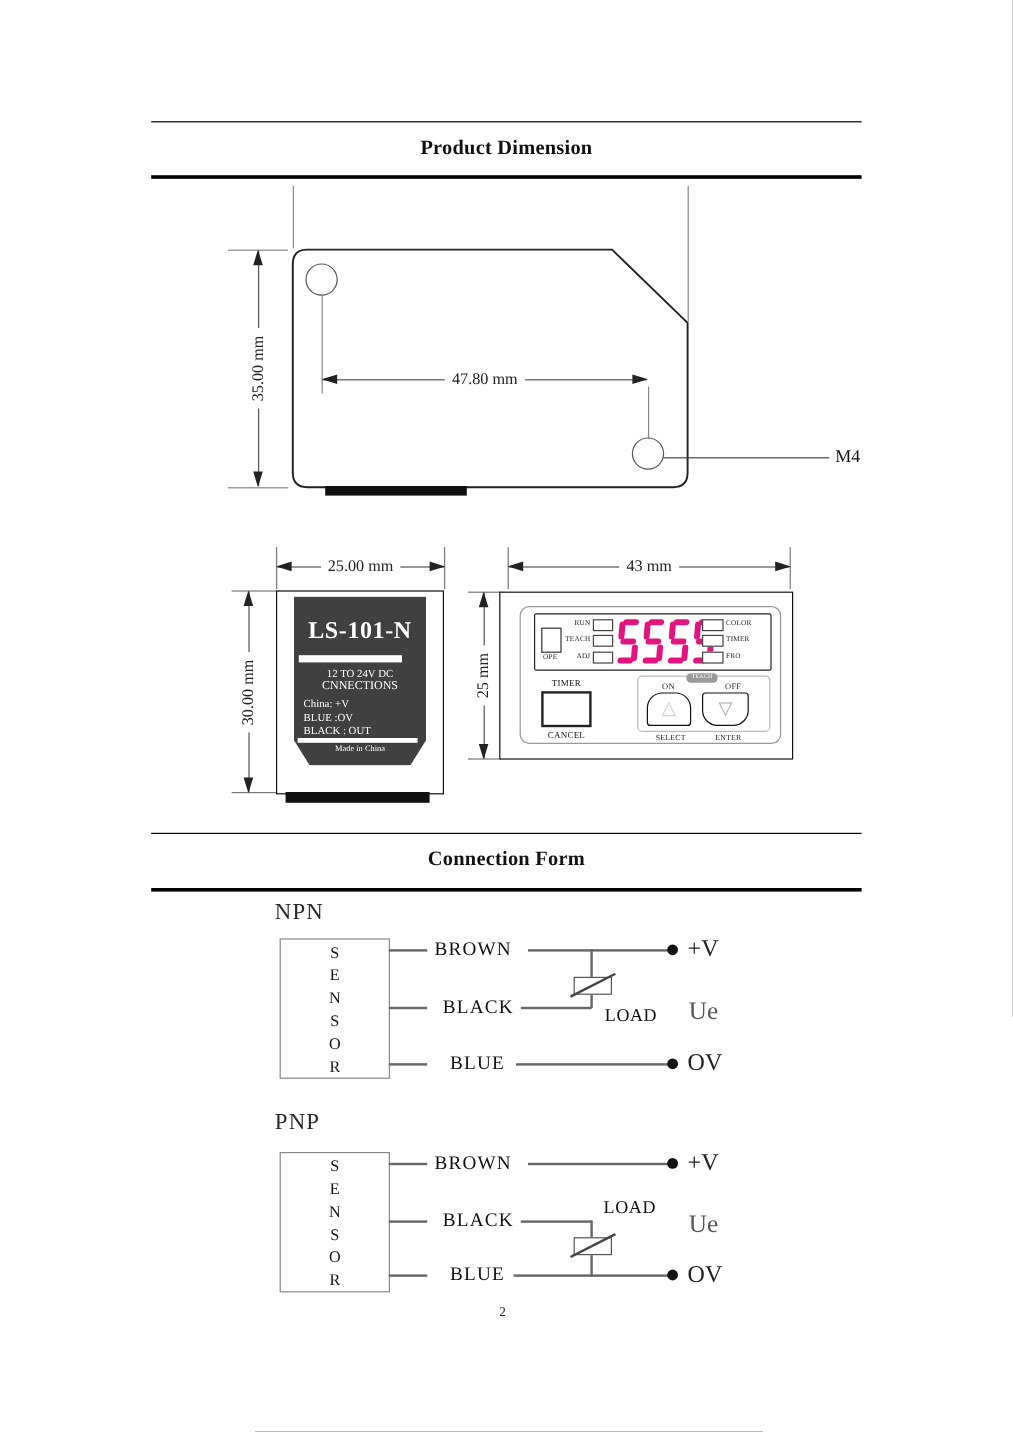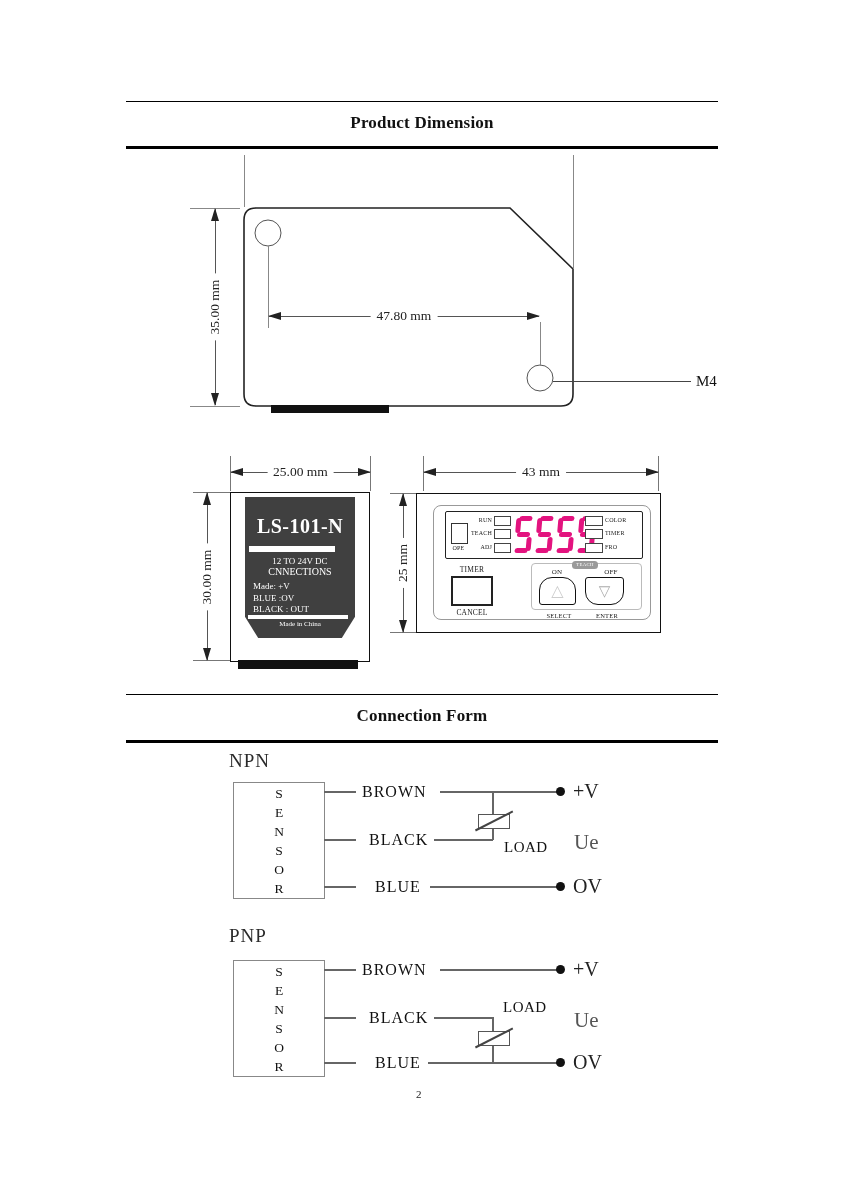--- a/index.html
+++ b/index.html
@@ -129,21 +129,21 @@
     <div class="arrB"></div>
     <div class="lbl">30.00 mm</div>
   </div>
   <div class="dev-box" style="left:230px;top:492px;width:138px;height:168px;"></div>
   <div class="abs" style="left:238px;top:660px;width:120px;height:9px;background:#111;"></div>
   <div class="blk-label" style="left:245px;top:497px;width:110px;height:141px;">
     <div style="top:18px;font-size:20px;font-weight:bold;letter-spacing:.5px;">LS-101-N</div>
     <div class="wbar" style="left:4px;top:49px;width:86px;height:6px;"></div>
     <div style="top:59px;font-size:9px;">12 TO 24V DC</div>
     <div style="top:69px;font-size:10px;">CNNECTIONS</div>
-    <div style="top:84px;font-size:9px;text-align:left;left:8px;">Made: +V</div>
+    <div style="top:84px;font-size:9px;text-align:left;left:8px;">China: +V</div>
     <div style="top:96px;font-size:9px;text-align:left;left:8px;">BLUE :OV</div>
     <div style="top:107px;font-size:9px;text-align:left;left:8px;">BLACK : OUT</div>
     <div class="wbar" style="left:3px;top:118px;width:100px;height:4px;"></div>
     <div style="top:123px;font-size:7px;">Made in China</div>
   </div>
 
   <div class="hdim" style="left:423px;top:465px;width:236px;">
     <div class="tickL"></div>
       <div class="tickR"></div>
     <div class="line"></div>

